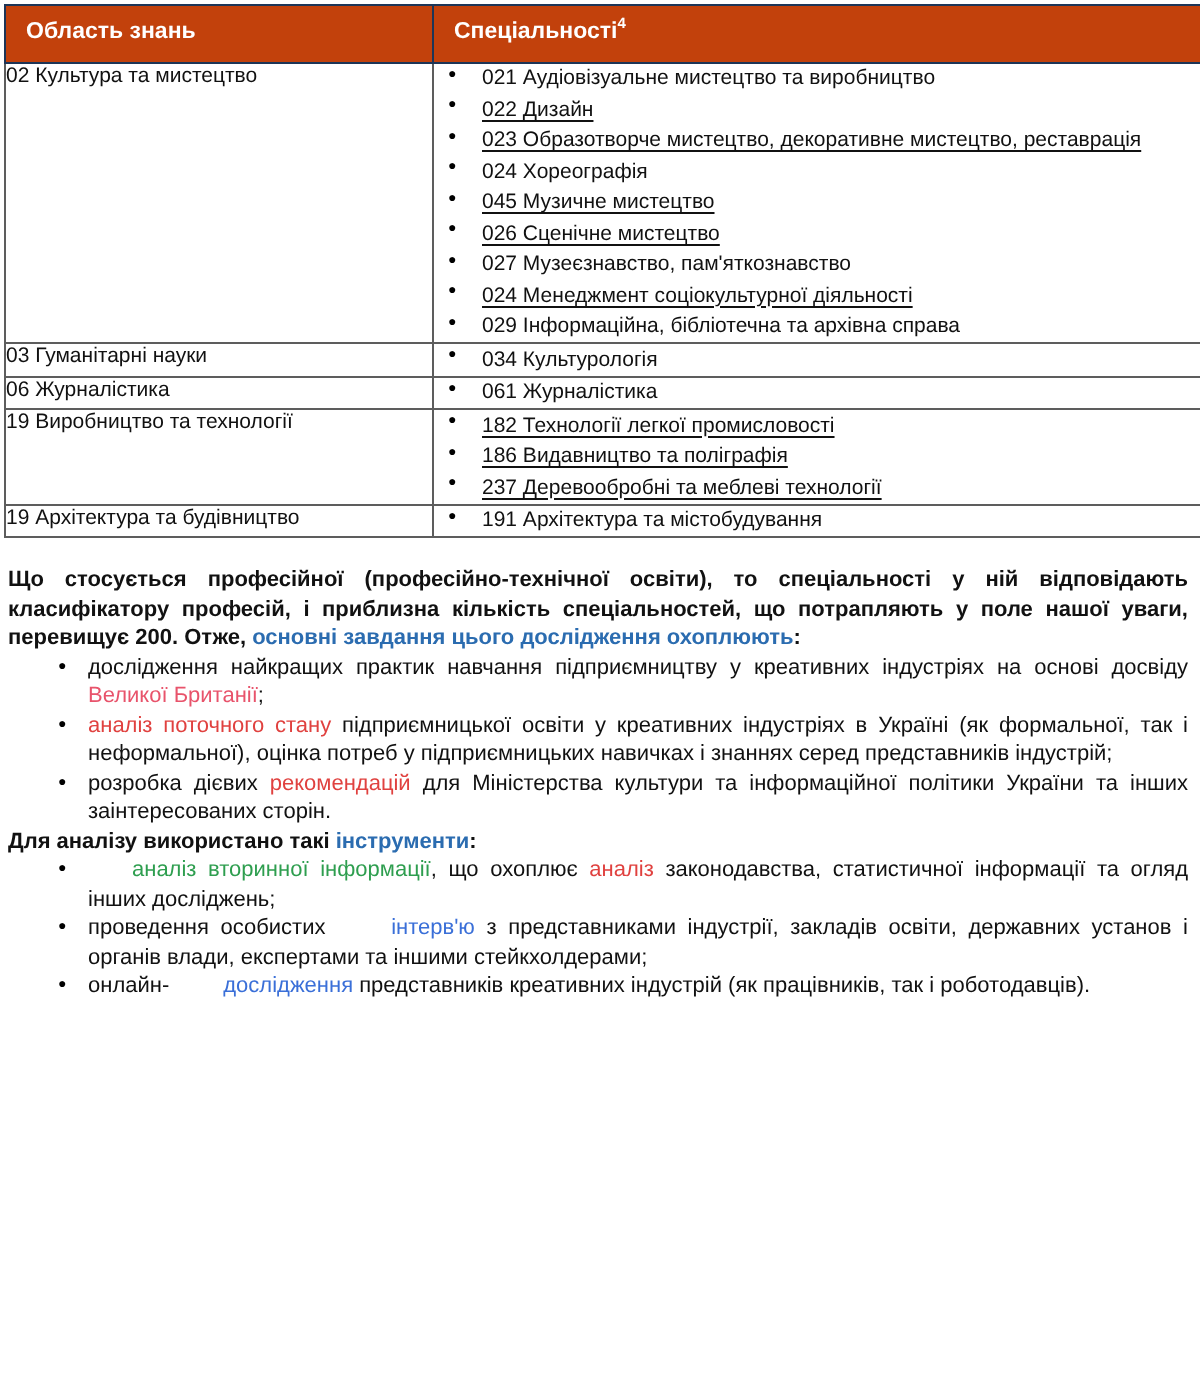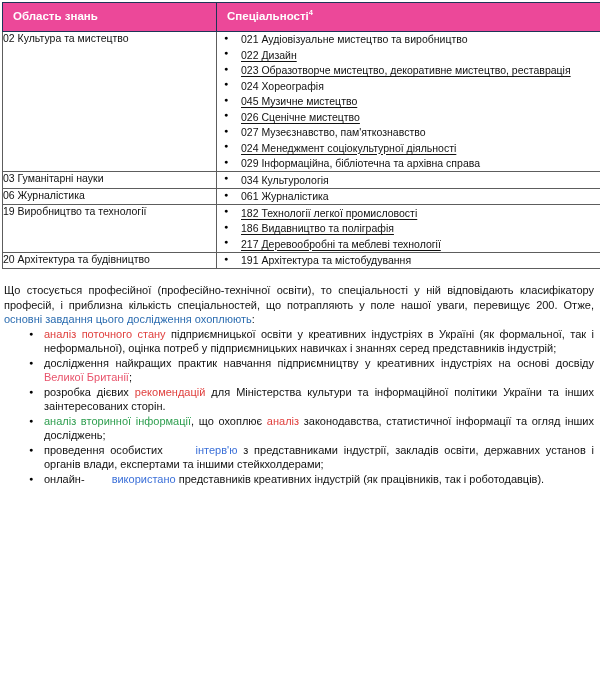--- a/index.html
+++ b/index.html
@@ -28,21 +28,21 @@
     margin: 2px 0 0 2px;
     table-layout: fixed;
   }
   .spec-table th,
   .spec-table td {
     border: 1px solid #5d5d5d;
     vertical-align: top;
     padding: 0;
   }
   .spec-table thead th {
-    background: #ec4899;
+    background: #c2410c;
     color: #ffffff;
     font-size: 11.5px;
     font-weight: bold;
     text-align: left;
     padding: 7px 0 8px 10px;
     border: 1px solid #1d3557;
     line-height: 1.1;
   }
   .spec-table thead th.col-divider {
     border-left: 1px solid #7e8da3;
@@ -98,20 +98,21 @@
     font-size: 11px;
     line-height: 1.32;
     text-align: justify;
     color: #111;
   }
   .prose p {
     margin: 0 0 0 0;
   }
   .prose p.tight {
     margin: 0;
+    font-weight: bold;
   }
   ul.bullets {
     margin: 0 0 0 0;
     padding: 0 0 0 40px;
     list-style: none;
   }
   ul.bullets > li {
     position: relative;
     margin: 0 0 0 0;
     padding: 0;
@@ -124,21 +125,21 @@
     left: -15px;
     top: 0px;
     font-size: 7px;
     line-height: 1.9;
     color: #000;
   }
 
   .c-blue  { color: #2b6cb0; }
   .c-red   { color: #e0413f; }
   .c-pink  { color: #e8536b; }
-  .c-green { color: #2e9e4f; }
+  .c-green { color: #2e9e4f; margin-left: 22px; }
   .c-blue2 { color: #3a6fd8; padding-left: 27px; }
 </style>
 </head>
 <body>
 
 <div class="page">
 
   <table class="spec-table">
     <thead>
       <tr>
@@ -182,48 +183,51 @@
               <li><span class="txt">061 Журналістика</span></li>
             </ul>
           </td>
         </tr>
         <tr>
           <td class="area-cell"><span>19 Виробництво та технології</span></td>
           <td class="spec-cell">
             <ul class="spec-list">
               <li><span class="txt link">182 Технології легкої промисловості</span></li>
               <li><span class="txt link">186 Видавництво та поліграфія</span></li>
-              <li><span class="txt link">217 Деревообробні та меблеві технології</span></li>
-            </ul>
-          </td>
-        </tr>
-        <tr>
-          <td class="area-cell"><span>20 Архітектура та будівництво</span></td>
+              <li><span class="txt link">237 Деревообробні та меблеві технології</span></li>
+            </ul>
+          </td>
+        </tr>
+        <tr>
+          <td class="area-cell"><span>19 Архітектура та будівництво</span></td>
           <td class="spec-cell">
             <ul class="spec-list">
               <li><span class="txt">191 Архітектура та містобудування</span></li>
             </ul>
           </td>
         </tr>
       </tbody>
   </table>
 
   <div class="prose">
     <p class="tight">
       <span>Що стосується професійної (професійно-технічної освіти), то спеціальності у ній відповідають класифікатору професій, і приблизна кількість спеціальностей, що потрапляють у поле нашої уваги, перевищує 200. Отже, </span><span class="c-blue">основні завдання цього дослідження охоплюють</span><span>:</span>
     </p>
 
     <ul class="bullets" id="tasks-list">
+        <li><span>дослідження найкращих практик навчання підприємництву у креативних індустріях на основі досвіду </span><span class="c-pink">Великої Британії</span><span>;</span></li>
         <li><span class="c-red">аналіз поточного стану</span><span> підприємницької освіти у креативних індустріях в Україні (як формальної, так і неформальної), оцінка потреб у підприємницьких навичках і знаннях серед представників індустрій;</span></li>
-        <li><span>дослідження найкращих практик навчання підприємництву у креативних індустріях на основі досвіду </span><span class="c-pink">Великої Британії</span><span>;</span></li>
         <li><span>розробка дієвих </span><span class="c-red">рекомендацій</span><span> для Міністерства культури та інформаційної політики України та інших заінтересованих сторін.</span></li>
       </ul>
 
+    <p class="tight">
+      <span>Для аналізу використано такі </span><span class="c-blue">інструменти</span><span>:</span>
+    </p>
 
     <ul class="bullets" id="tools-list">
         <li><span class="c-green">аналіз вторинної інформації</span><span>, що охоплює </span><span class="c-red">аналіз</span><span> законодавства, статистичної інформації та огляд інших досліджень;</span></li>
         <li><span>проведення особистих </span><span class="c-blue2">інтерв'ю</span><span> з представниками індустрії, закладів освіти, державних установ і органів влади, експертами та іншими стейкхолдерами;</span></li>
-        <li><span>онлайн-</span><span class="c-blue2">використано</span><span> представників креативних індустрій (як працівників, так і роботодавців).</span></li>
+        <li><span>онлайн-</span><span class="c-blue2">дослідження</span><span> представників креативних індустрій (як працівників, так і роботодавців).</span></li>
       </ul>
 
   </div>
 
 </div>
 
 </body></html>

